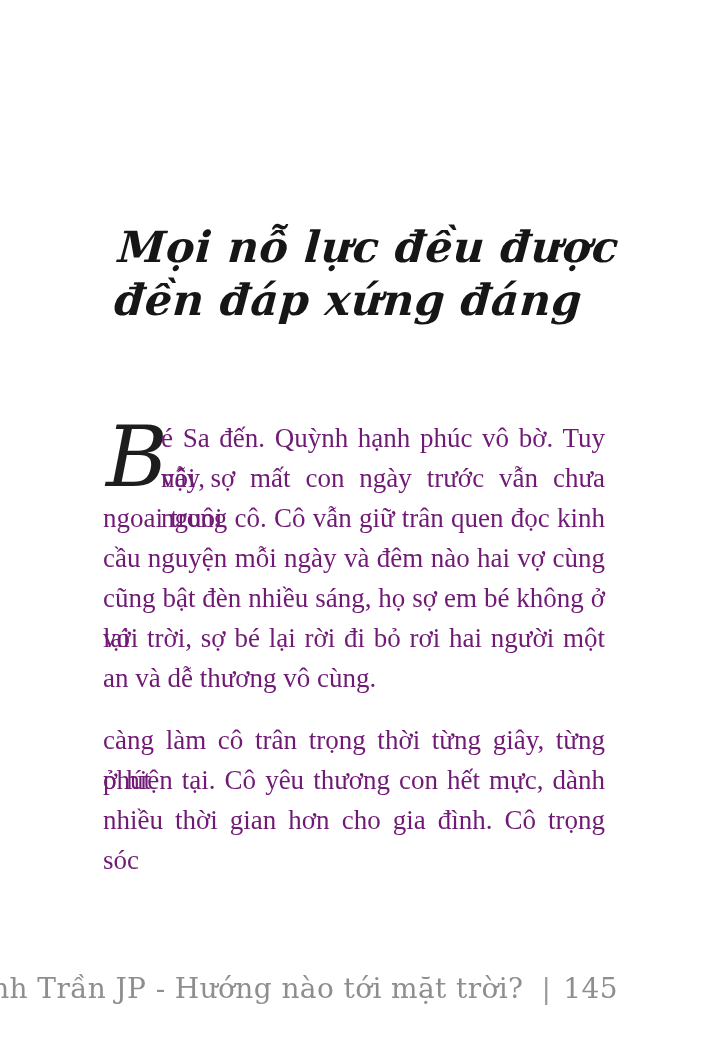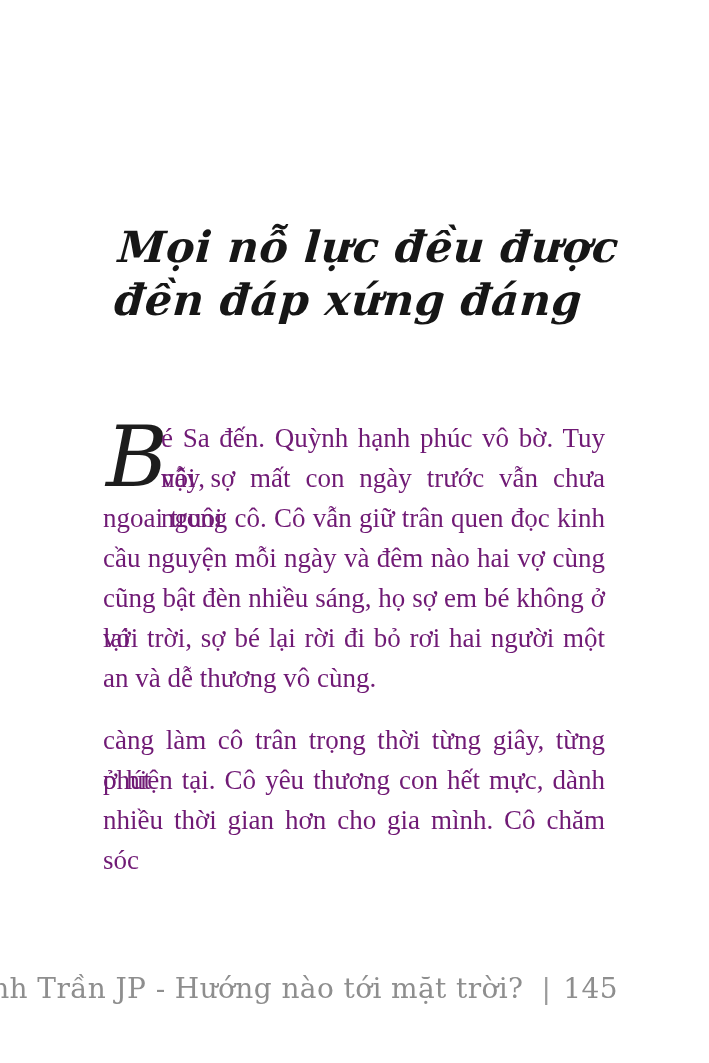--- a/index.html
+++ b/index.html
@@ -101,21 +101,21 @@
       <div class="body-line">cũng bật đèn nhiều sáng, họ sợ em bé không ở lại</div>
       <div class="body-line">với trời, sợ bé lại rời đi bỏ rơi hai người một</div>
       <div class="body-line last-line">an và dễ thương vô cùng.</div>
     </div>
 
     <div class="para-spacer"></div>
 
     <div>
       <div class="body-line">càng làm cô trân trọng thời từng giây, từng phút</div>
       <div class="body-line">ở hiện tại. Cô yêu thương con hết mực, dành</div>
-      <div class="body-line">nhiều thời gian hơn cho gia mình. Cô chăm sóc</div>
+      <div class="body-line">nhiều thời gian hơn cho gia đình. Cô trọng sóc</div>
     </div>
   </div>
 
   <div class="footer">
     <span>Quỳnh Trần JP - Hướng nào tới mặt trời?</span><span class="sep">|</span><span>145</span>
   </div>
 
 </div>
 
 </body></html>

